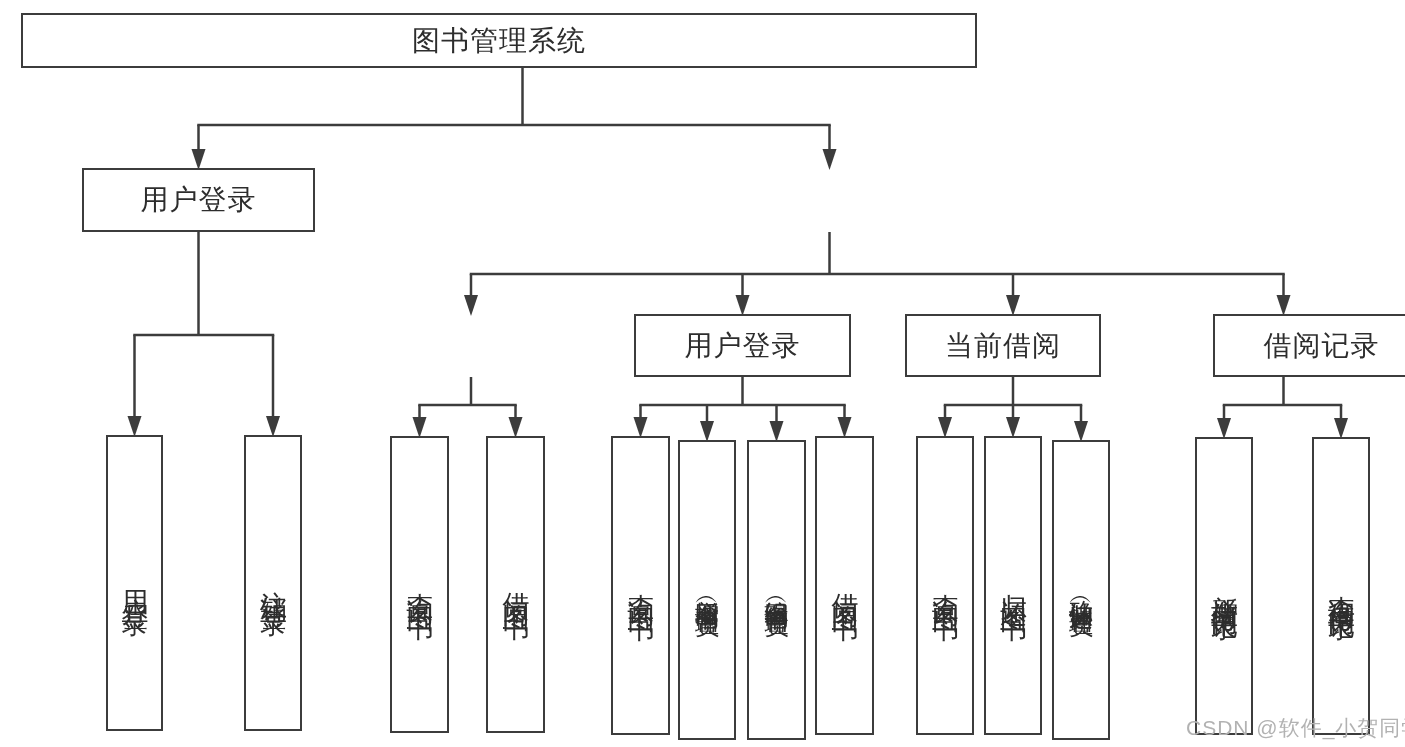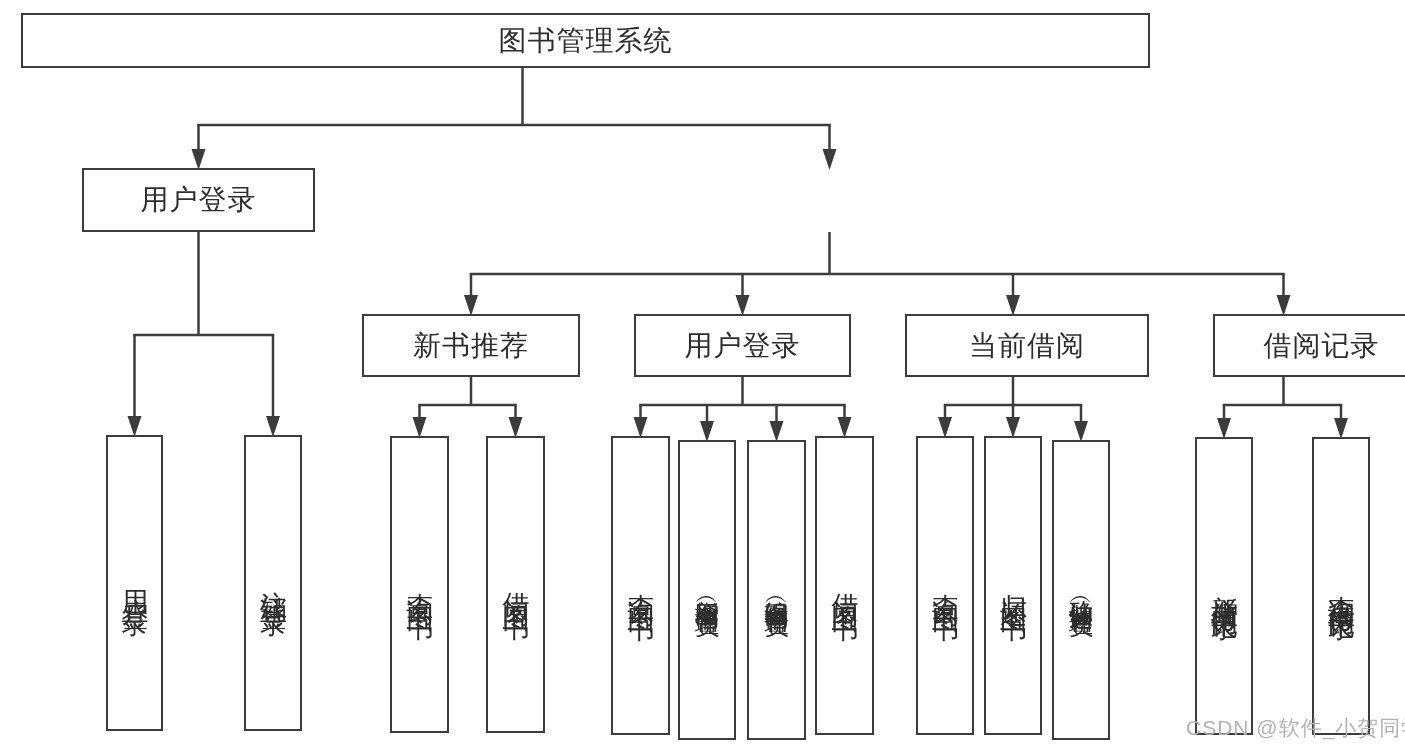--- a/index.html
+++ b/index.html
@@ -78,33 +78,30 @@
       <line x1="1081" y1="405" x2="1081" y2="430" stroke="#3c3c3c" stroke-width="2.5"></line>
       <polygon points="1074,421 1088,421 1081,442" fill="#3c3c3c"></polygon>
       <line x1="1283.5" y1="377" x2="1283.5" y2="405" stroke="#3c3c3c" stroke-width="2.5"></line>
       <line x1="1222.75" y1="405" x2="1342.25" y2="405" stroke="#3c3c3c" stroke-width="2.5"></line>
       <line x1="1224" y1="405" x2="1224" y2="427" stroke="#3c3c3c" stroke-width="2.5"></line>
       <polygon points="1217,418 1231,418 1224,439" fill="#3c3c3c"></polygon>
       <line x1="1341" y1="405" x2="1341" y2="427" stroke="#3c3c3c" stroke-width="2.5"></line>
       <polygon points="1334,418 1348,418 1341,439" fill="#3c3c3c"></polygon>
     </svg>
 
-  <div class="node hbox" style="left: 21px; top: 13px; width: 1129px; height: 55px;">
+  <div class="node hbox" style="left: 21px; top: 13px; width: 956px; height: 55px;">
     <span>图书管理系统</span>
   </div>
   <div class="node hbox" style="left: 82px; top: 168px; width: 233px; height: 64px;">
     <span>用户登录</span>
   </div>
-  <div class="node hbox" style="left: 362px; top: 314px; width: 218px; height: 63px;">
-    <span>新书推荐</span>
-  </div>
   <div class="node hbox" style="left: 634px; top: 314px; width: 217px; height: 63px;">
     <span>用户登录</span>
   </div>
-  <div class="node hbox" style="left: 905px; top: 314px; width: 244px; height: 63px;">
+  <div class="node hbox" style="left: 905px; top: 314px; width: 196px; height: 63px;">
     <span>当前借阅</span>
   </div>
   <div class="node hbox" style="left: 1213px; top: 314px; width: 217px; height: 63px; align-items: center;">
     <span>借阅记录</span>
   </div>
 
   <div class="node vbox" style="left: 106px; top: 435px; width: 57px; height: 296px;">
     <span>用户登录</span>
   </div>
   <div class="node vbox" style="left: 244px; top: 435px; width: 58px; height: 296px;">

